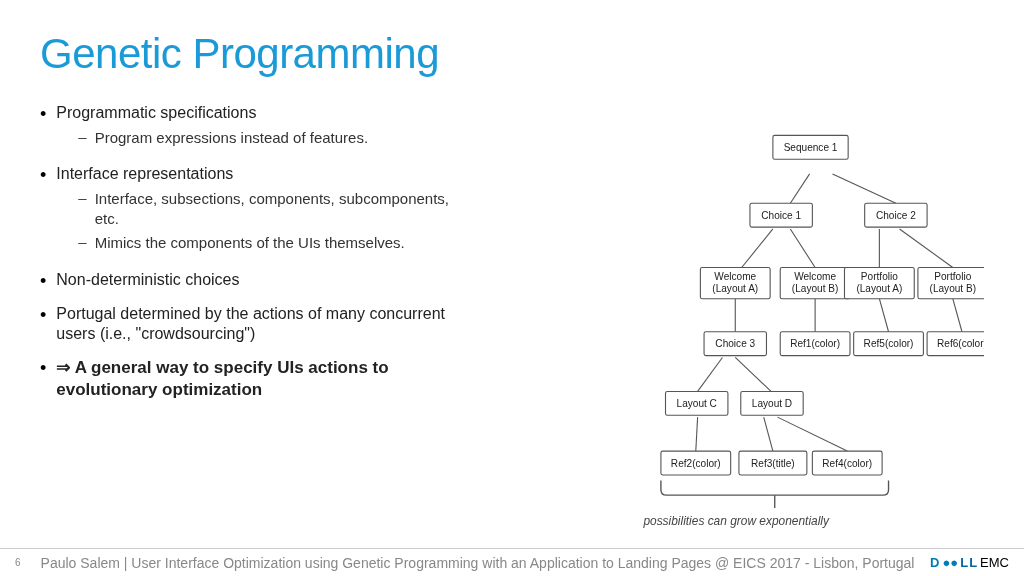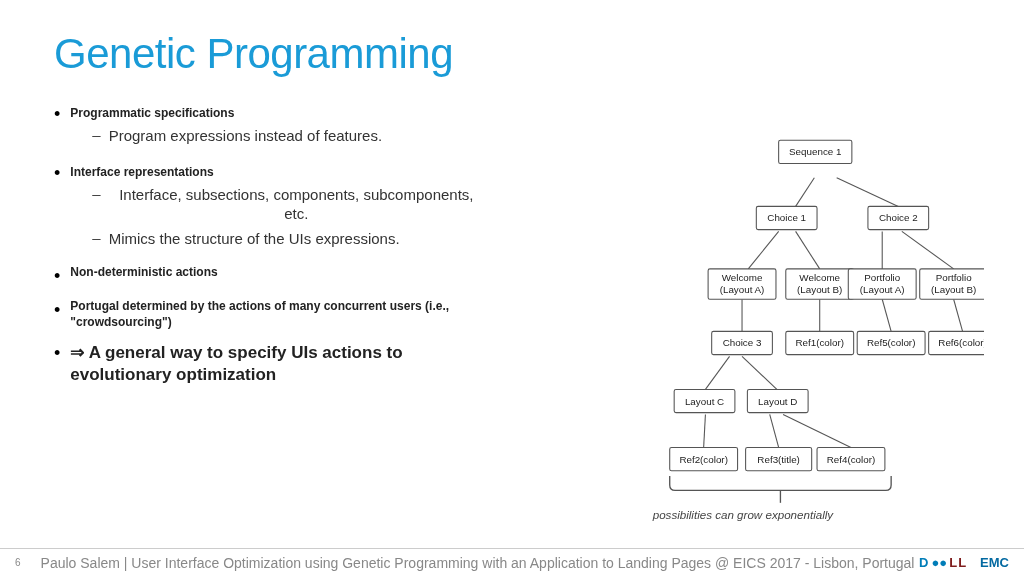--- a/index.html
+++ b/index.html
@@ -10,21 +10,21 @@
       font-family: 'Segoe UI', Arial, sans-serif;
       overflow: hidden;
       position: relative;
     }
 
     .slide {
       width: 1024px;
       height: 576px;
       background: #fff;
       position: relative;
-      padding: 30px 40px 20px 54px;
+      padding: 30px 40px 20px 40px;
     }
 
     .title {
       color: #1a9bd7;
       font-size: 42px;
       font-weight: 300;
       margin-bottom: 20px;
       letter-spacing: -0.5px;
     }
 
@@ -48,24 +48,23 @@
     }
 
     .bullet-dot {
       font-size: 18px;
       margin-right: 10px;
       margin-top: 1px;
       flex-shrink: 0;
     }
 
     .bullet-text {
-      font-size: 12px;
+      font-size: 16px;
       color: #222;
       line-height: 1.3;
-      font-weight: bold;
     }
 
     .sub-bullets {
       margin-left: 22px;
       margin-top: 4px;
     }
 
     .sub-item {
       display: flex;
       align-items: flex-start;
@@ -76,21 +75,20 @@
       font-size: 15px;
       margin-right: 8px;
       color: #444;
       flex-shrink: 0;
     }
 
     .sub-text {
       font-size: 15px;
       color: #333;
       line-height: 1.3;
-      text-align: center;
     }
 
     .bold-item {
       font-weight: 700;
       font-size: 17px;
     }
 
     
     .right-panel {
       flex: 1;
@@ -181,29 +179,29 @@
         <span class="bullet-dot">•</span>
         <div>
           <span class="bullet-text">Interface representations</span>
           <div class="sub-bullets">
             <div class="sub-item">
               <span class="sub-dash">–</span>
               <span class="sub-text">Interface, subsections, components, subcomponents, etc.</span>
             </div>
             <div class="sub-item">
               <span class="sub-dash">–</span>
-              <span class="sub-text">Mimics the structure of the UIs expressions.</span>
+              <span class="sub-text">Mimics the components of the UIs themselves.</span>
             </div>
           </div>
         </div>
       </div>
 
       <div class="bullet-item">
         <span class="bullet-dot">•</span>
-        <span class="bullet-text">Non-deterministic actions</span>
+        <span class="bullet-text">Non-deterministic choices</span>
       </div>
 
       <div class="bullet-item">
         <span class="bullet-dot">•</span>
         <span class="bullet-text">Portugal determined by the actions of many concurrent users (i.e., "crowdsourcing")</span>
       </div>
 
       <div class="bullet-item" style="margin-top:8px;">
         <span class="bullet-dot">•</span>
         <span class="bullet-text bold-item">⇒ A general way to specify UIs actions to evolutionary optimization</span>
@@ -338,17 +336,17 @@
   </div>
 
   <div class="footer">
     <div style="display:flex; align-items:center; gap:10px;">
       <span class="page-num">6</span>
       <span class="footer-text">Paulo Salem | User Interface Optimization using Genetic Programming with an Application to Landing Pages  @  EICS 2017 - Lisbon, Portugal</span>
     </div>
     <div class="dell-emc">
       <span style="font-size:13px; font-weight:900; color:#007db8; letter-spacing:1px;">D</span>
         <span style="font-size:13px; font-weight:900; color:#007db8;">●●</span>
-        <span style="font-size:13px; font-weight:900; color:#7f1d1d; letter-spacing:1px;">LL</span>
-        <span style="font-size:13px; font-weight:700; color:#0369a1; margin-left:11px;">EMC</span>
+        <span style="font-size:13px; font-weight:900; color:#0369a1; letter-spacing:1px;">LL</span>
+        <span style="font-size:13px; font-weight:400; color:#000000; margin-left:0;">EMC</span>
     </div>
   </div>
 </div>
 
 </body></html>

